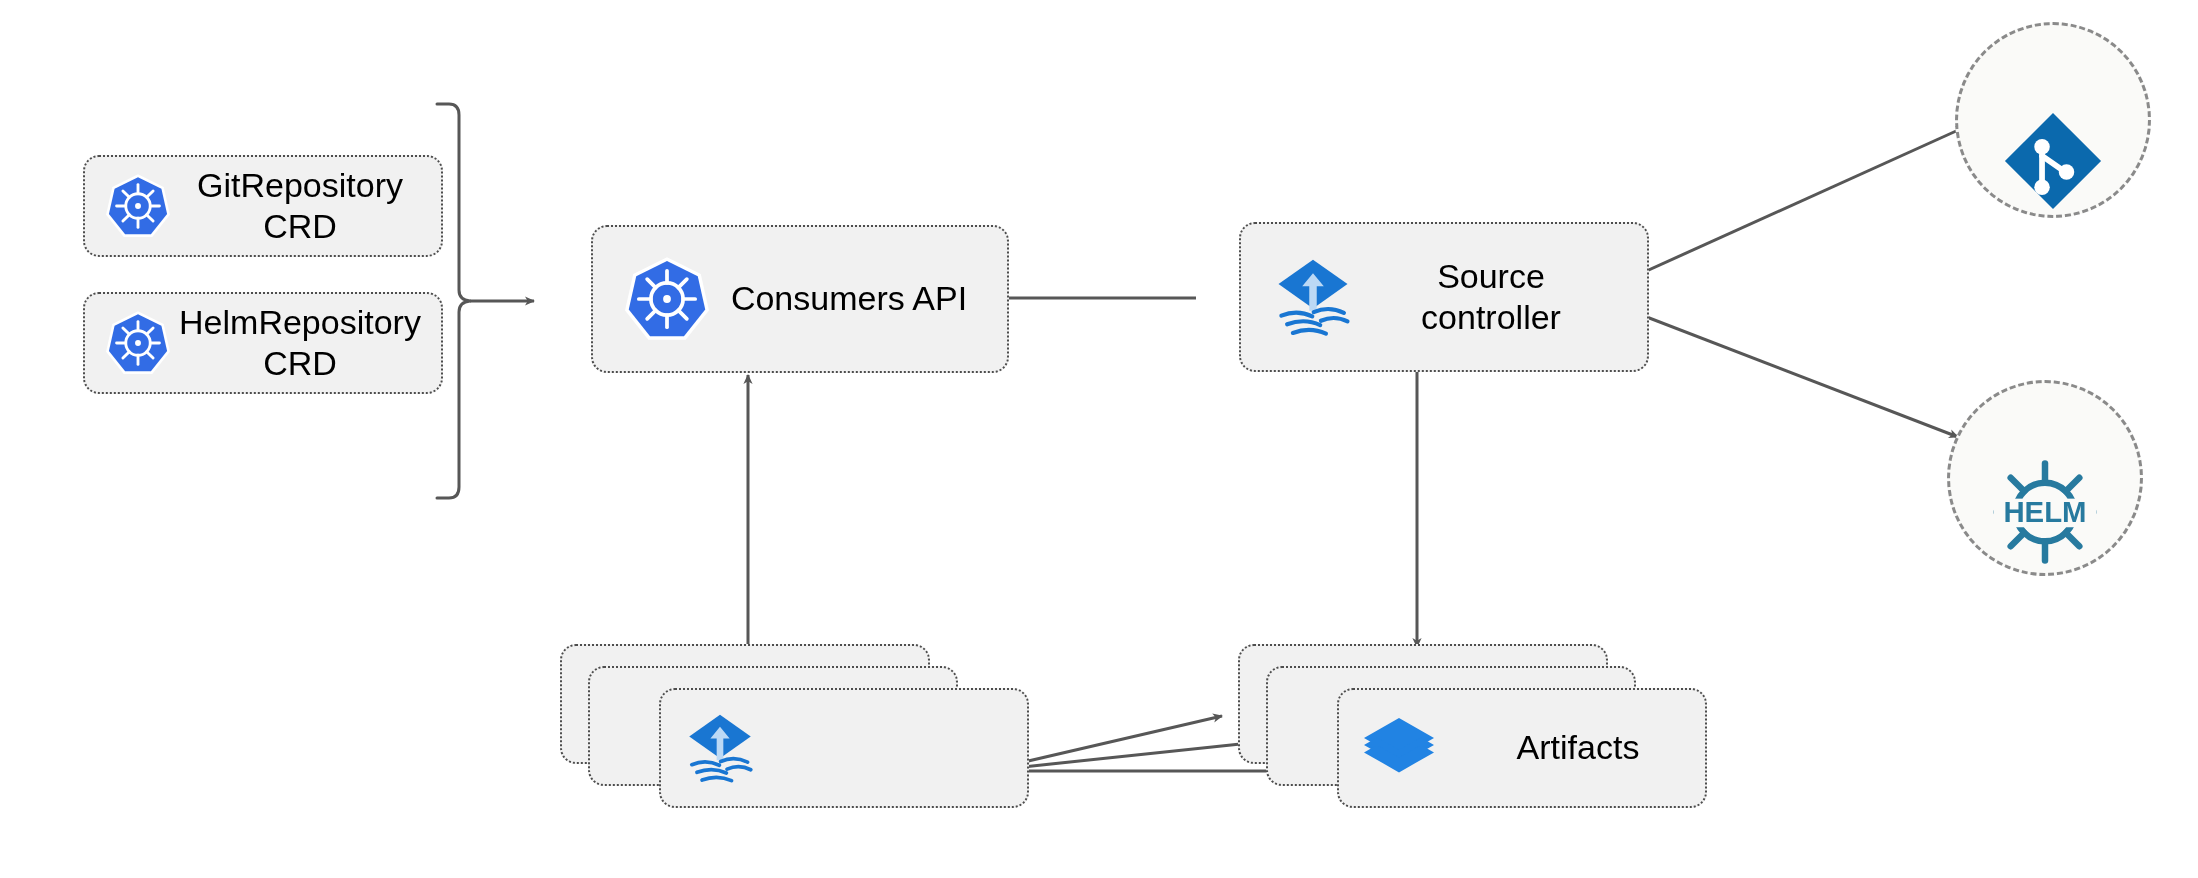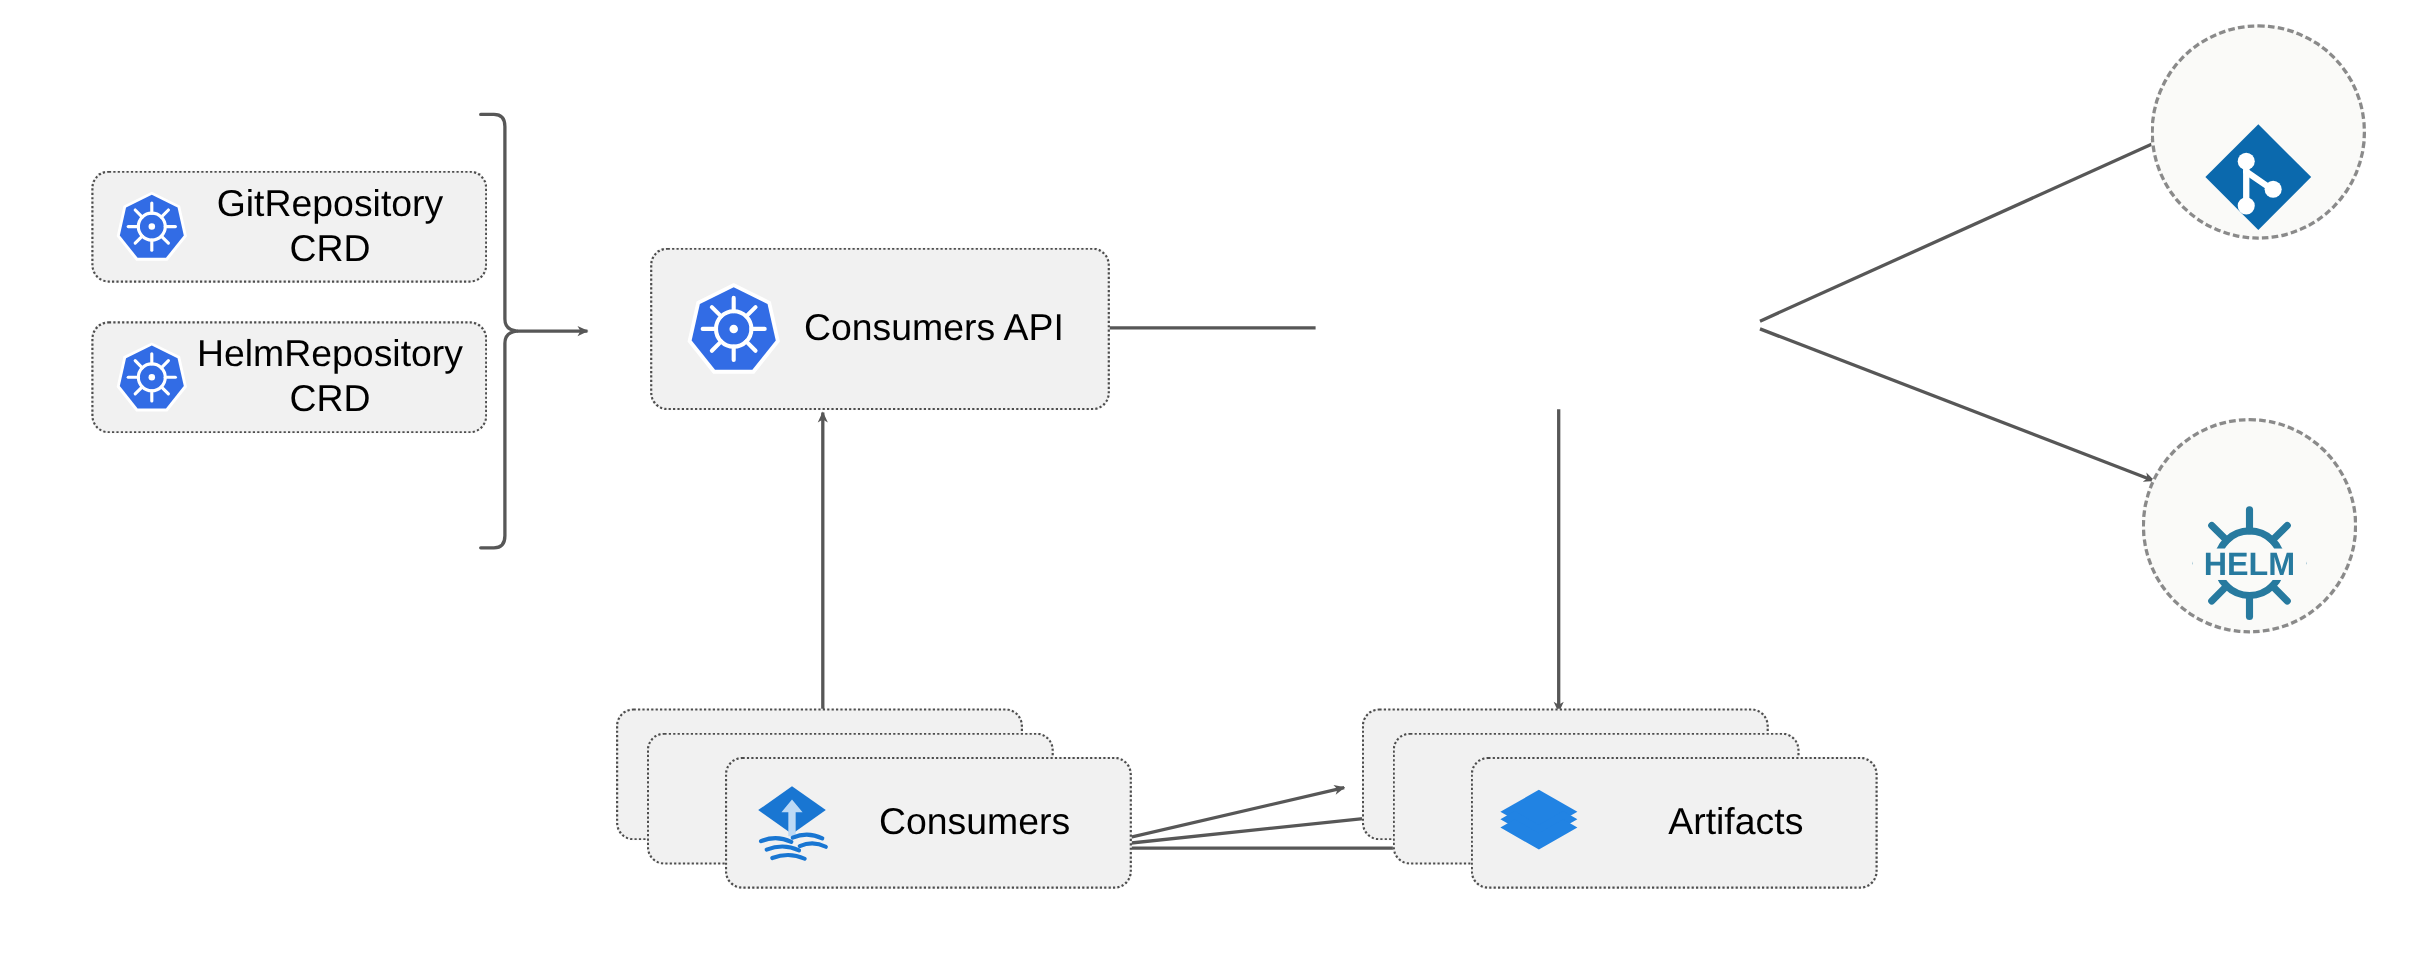--- a/index.html
+++ b/index.html
@@ -173,39 +173,55 @@
           <path d="M39.9 39.9 L45.8 45.8"></path>
           <path d="M24.1 39.9 L18.2 45.8"></path>
           <path d="M39.9 24.1 L45.8 18.2"></path>
         </g>
         <circle cx="32" cy="32" r="2.7" fill="#ffffff"></circle>
       </svg>
     </span>
     <span class="label">Consumers API</span>
   </div>
 
+  <div class="card" style="left:1196px; top:222px; width:410px; height:150px; padding:0 24px 0 26px;">
+    <span class="icon-slot">
+      <svg class="flux-svg" width="92" height="92" viewBox="0 0 64 64">
+        <path d="M32 6 L56 23 L32 40 L8 23 Z" fill="#1976d2"></path>
+        <path d="M32 15.5 L39.5 24.5 L34.6 24.5 L34.6 41.5 L29.4 41.5 L29.4 24.5 L24.5 24.5 Z" fill="#bcd9f5"></path>
+        <g stroke="#1976d2" stroke-width="2.9" fill="none" stroke-linecap="round">
+          <path d="M10 45 Q 21 40.5 31.5 45.5"></path>
+          <path d="M14 51 Q 26 46.5 37 51.5"></path>
+          <path d="M18 57 Q 30 52.5 41 57.5"></path>
+          <path d="M32.5 42.5 Q 43 38 53.5 43"></path>
+          <path d="M37.5 48.5 Q 47 44.5 56 49"></path>
+        </g>
+      </svg>
+    </span>
+    <span class="label">Source
+controller</span>
+  </div>
 
   <div>
     <div class="ghost" style="left:560px; top:644px; width:370px; height:120px;"></div>
     <div class="ghost" style="left:588px; top:666px; width:370px; height:120px;"></div>
     <div class="card" style="left:616px; top:688px; width:370px; height:120px; padding:0 16px 0 18px;">
       <span class="icon-slot">
         <svg class="flux-svg" width="82" height="82" viewBox="0 0 64 64">
           <path d="M32 6 L56 23 L32 40 L8 23 Z" fill="#1976d2"></path>
           <path d="M32 15.5 L39.5 24.5 L34.6 24.5 L34.6 41.5 L29.4 41.5 L29.4 24.5 L24.5 24.5 Z" fill="#bcd9f5"></path>
           <g stroke="#1976d2" stroke-width="2.9" fill="none" stroke-linecap="round">
             <path d="M10 45 Q 21 40.5 31.5 45.5"></path>
             <path d="M14 51 Q 26 46.5 37 51.5"></path>
             <path d="M18 57 Q 30 52.5 41 57.5"></path>
             <path d="M32.5 42.5 Q 43 38 53.5 43"></path>
             <path d="M37.5 48.5 Q 47 44.5 56 49"></path>
           </g>
         </svg>
       </span>
-      <span class="label">Consumers</span>
     </div>
   </div>
 
   <div>
     <div class="ghost" style="left:1238px; top:644px; width:370px; height:120px;"></div>
     <div class="ghost" style="left:1266px; top:666px; width:370px; height:120px;"></div>
     <div class="card" style="left:1294px; top:688px; width:370px; height:120px; padding:0 16px 0 20px;gap:28px;">
       <span class="icon-slot">
         <svg class="layers-svg" width="80" height="80" viewBox="0 0 64 64">
           <path d="M32 8 L60 24 L32 40 L4 24 Z" fill="#2183e3"></path>

